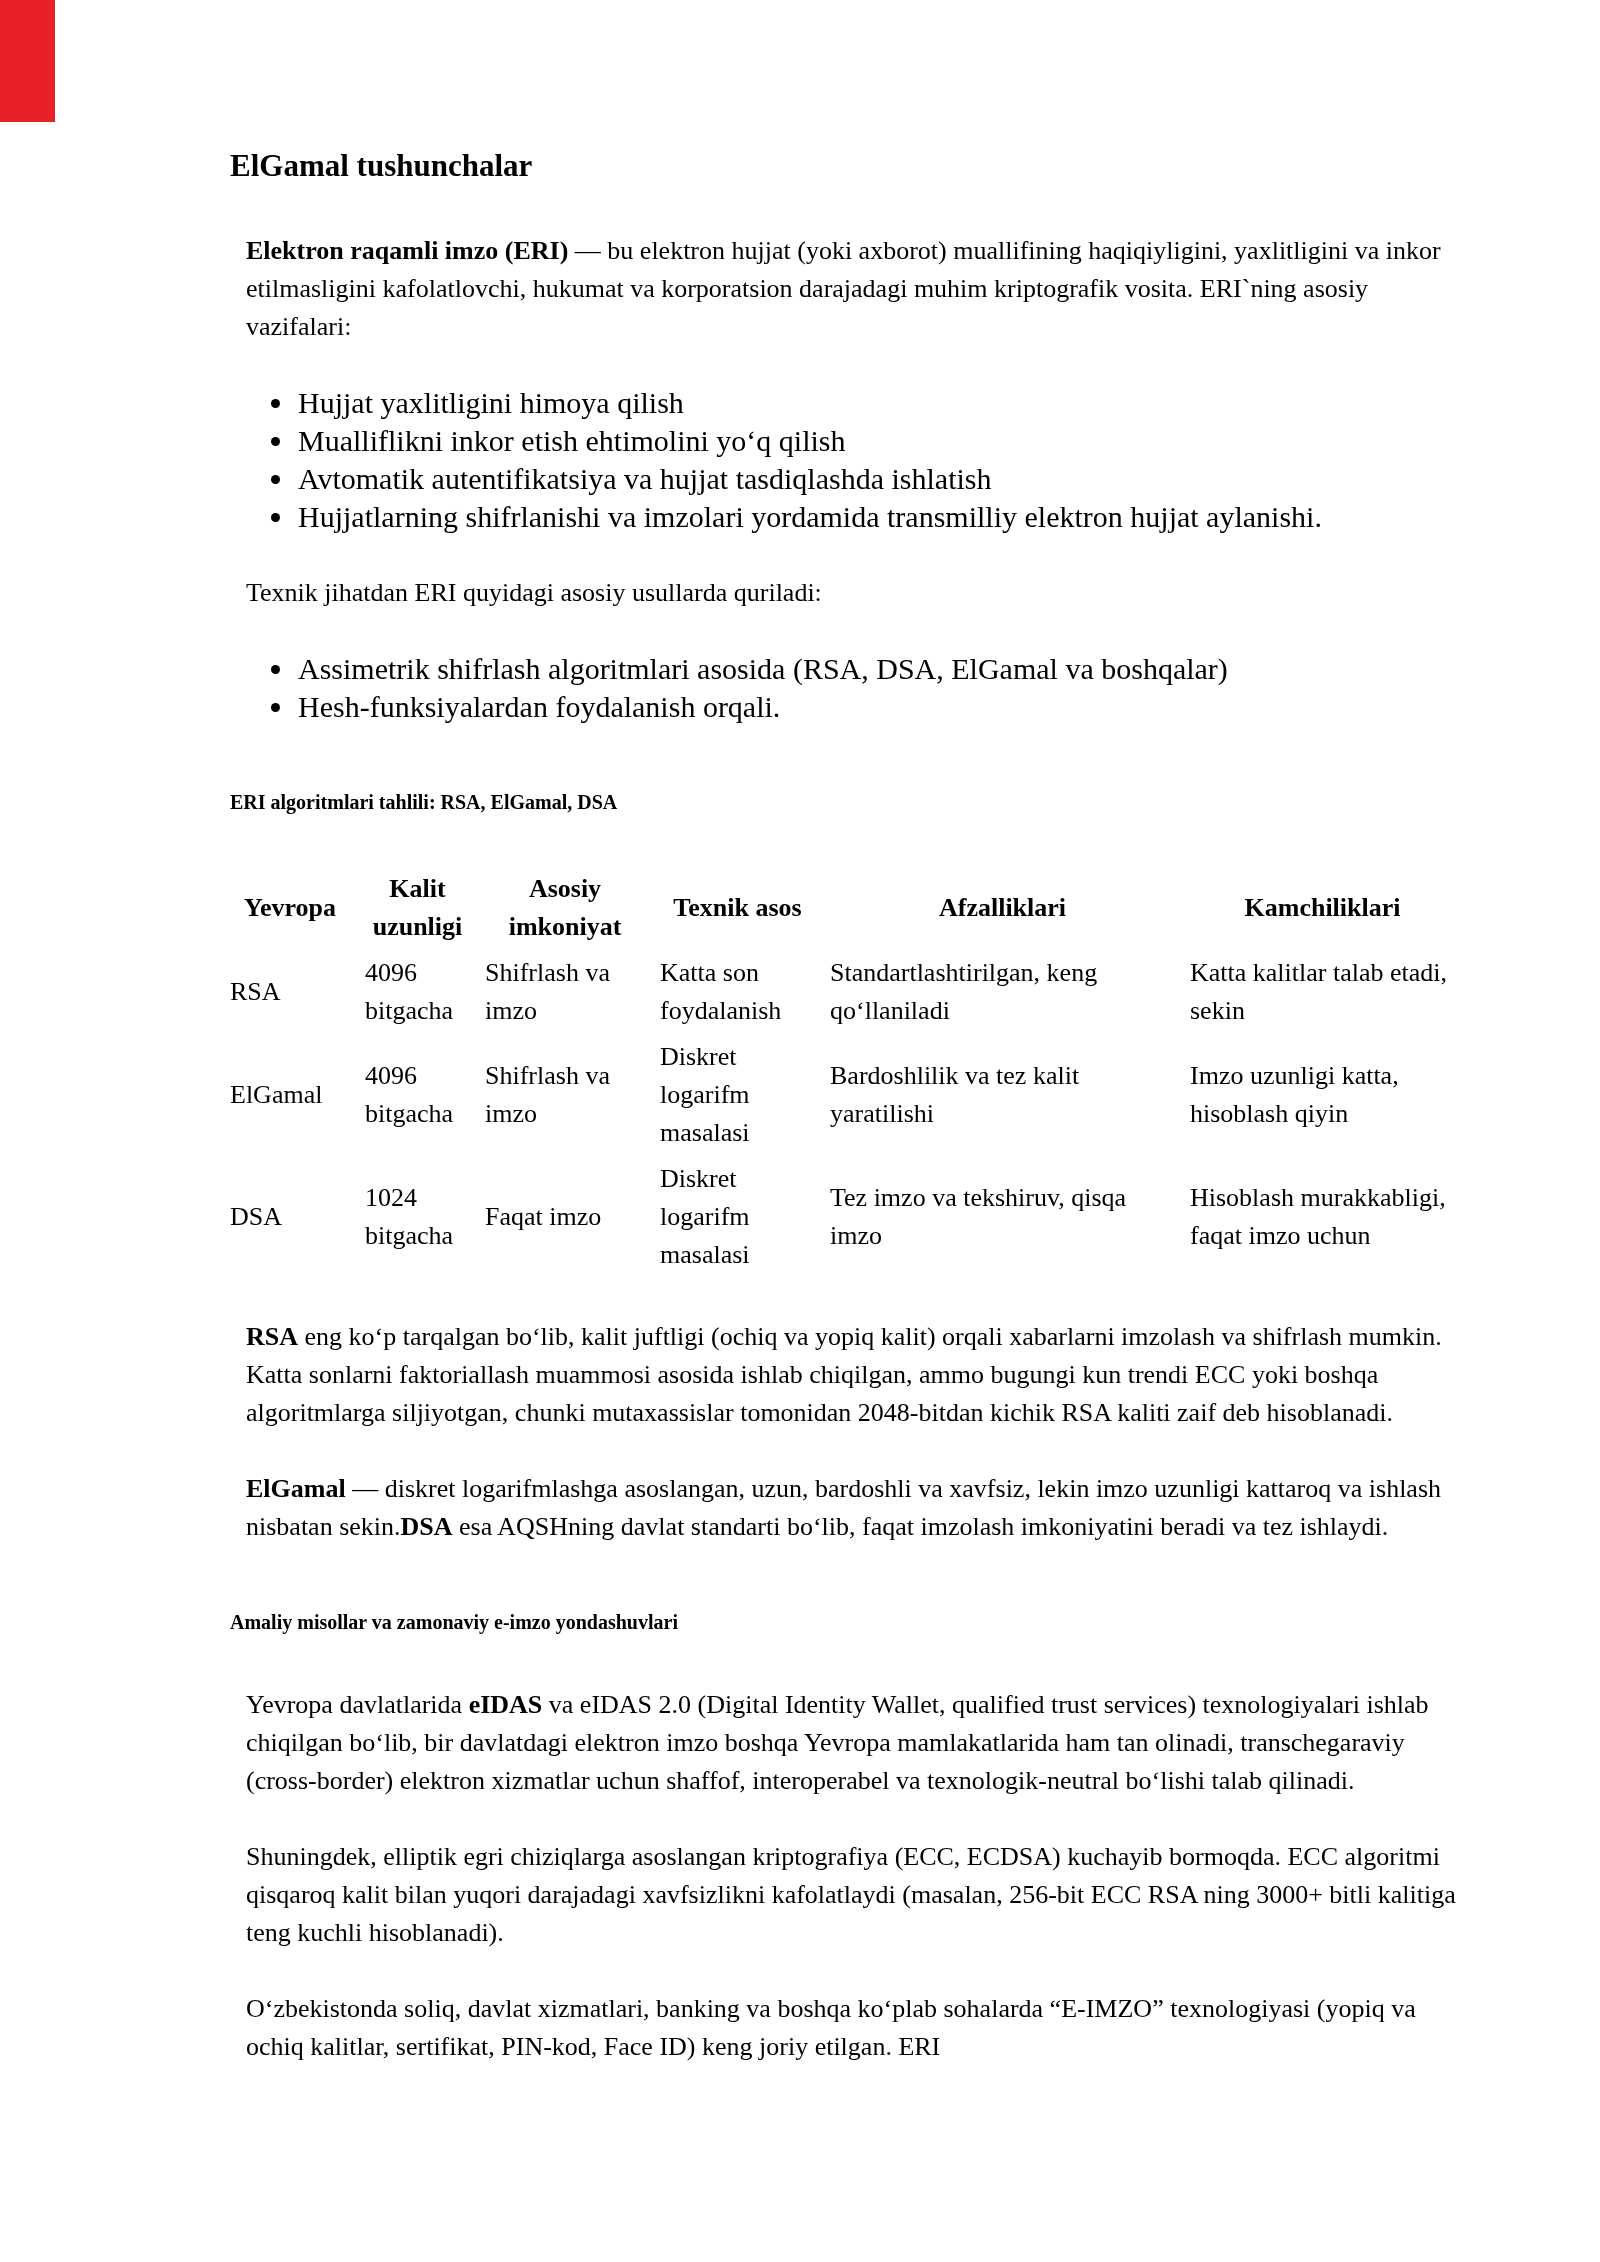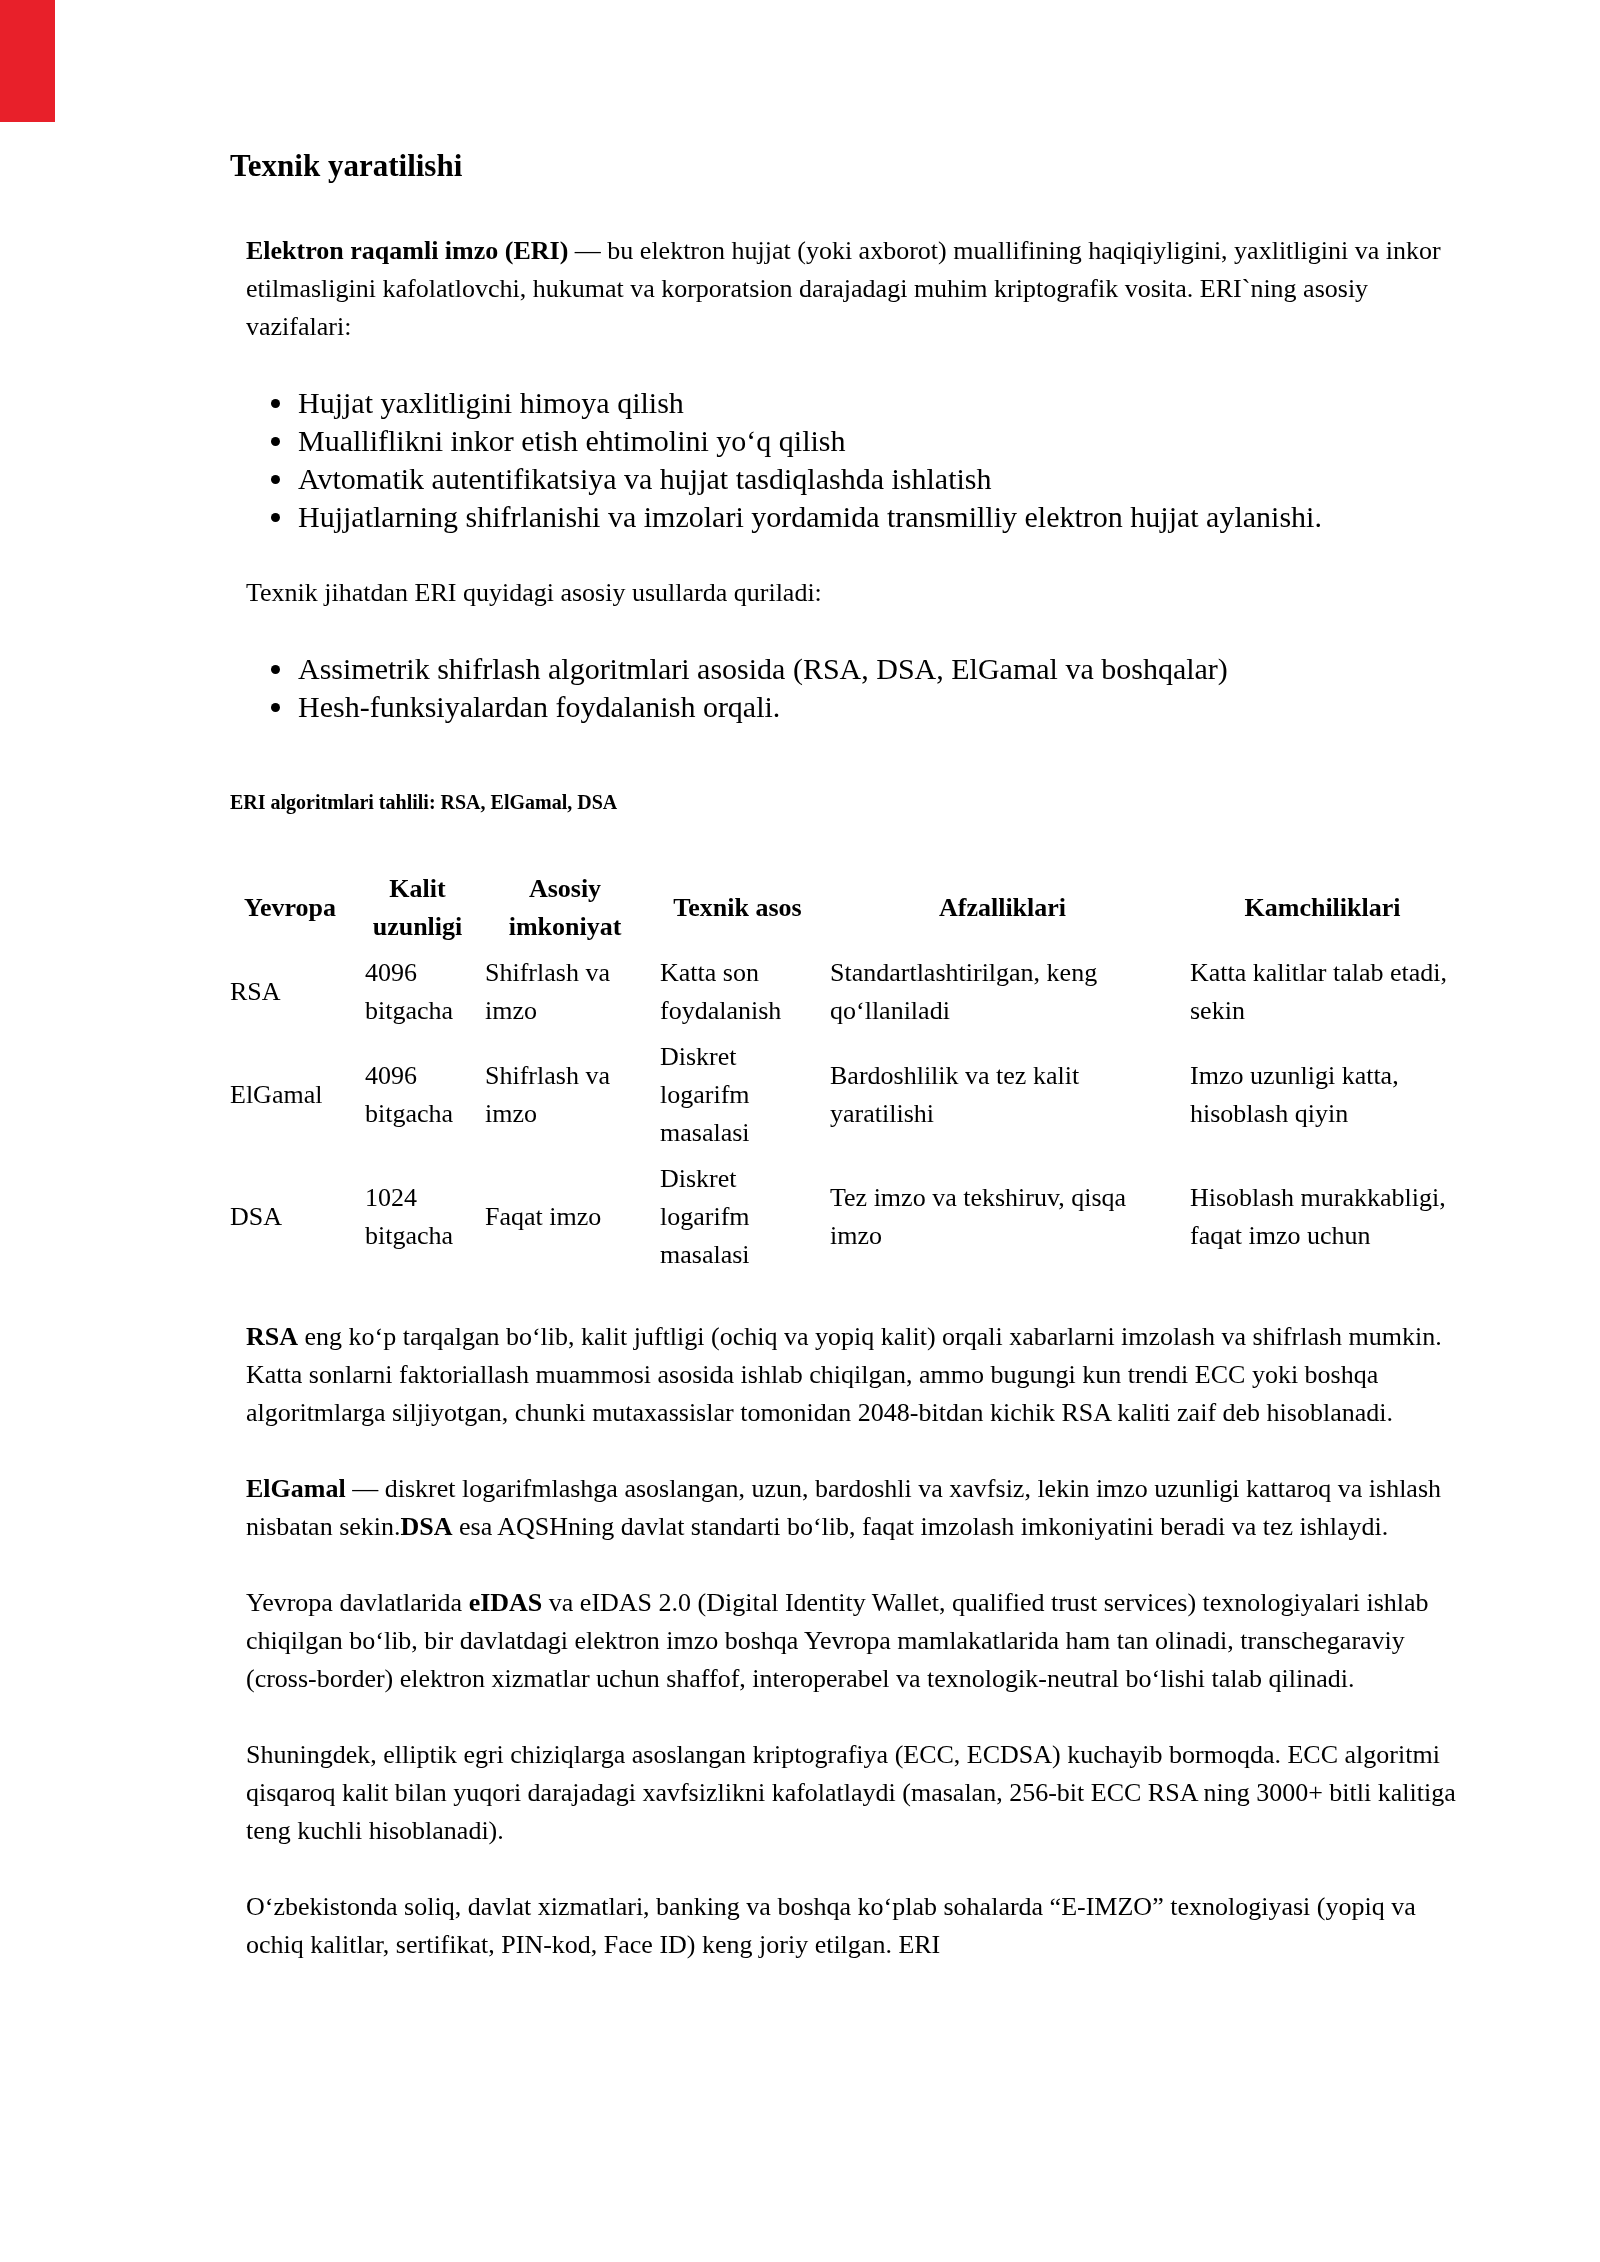--- a/index.html
+++ b/index.html
@@ -80,21 +80,21 @@
     text-align: left;
   }
 </style>
 </head>
 <body>
 
 <div class="red-marker"></div>
 
 <div class="content">
 
-  <h1 class="doc-title">Texnik yaratilishi</h1>
+  <h1 class="doc-title">ElGamal tushunchalar</h1>
 
   <p class="para"><strong>Elektron raqamli imzo (ERI)</strong><span> — bu elektron hujjat (yoki axborot) muallifining haqiqiyligini, yaxlitligini va inkor etilmasligini kafolatlovchi, hukumat va korporatsion darajadagi muhim kriptografik vosita. ERI`ning asosiy vazifalari:</span></p>
 
   <ul class="bullets">
     <li>Hujjat yaxlitligini himoya qilish</li>
     <li>Mualliflikni inkor etish ehtimolini yo‘q qilish</li>
     <li>Avtomatik autentifikatsiya va hujjat tasdiqlashda ishlatish</li>
     <li>Hujjatlarning shifrlanishi va imzolari yordamida transmilliy elektron hujjat aylanishi.</li>
   </ul>
 
@@ -151,20 +151,21 @@
         <td>Tez imzo va tekshiruv, qisqa imzo</td>
         <td>Hisoblash murakkabligi, faqat imzo uchun</td>
       </tr>
     </tbody>
   </table>
 
   <p class="para"><strong>RSA</strong><span> eng ko‘p tarqalgan bo‘lib, kalit juftligi (ochiq va yopiq kalit) orqali xabarlarni imzolash va shifrlash mumkin. Katta sonlarni faktoriallash muammosi asosida ishlab chiqilgan, ammo bugungi kun trendi ECC yoki boshqa algoritmlarga siljiyotgan, chunki mutaxassislar tomonidan 2048-bitdan kichik RSA kaliti zaif deb hisoblanadi.</span></p>
 
   <p class="para"><strong>ElGamal</strong><span> — diskret logarifmlashga asoslangan, uzun, bardoshli va xavfsiz, lekin imzo uzunligi kattaroq va ishlash nisbatan sekin.</span><strong>DSA</strong><span> esa AQSHning davlat standarti bo‘lib, faqat imzolash imkoniyatini beradi va tez ishlaydi.</span></p>
 
+  <h2 class="section-heading">Amaliy misollar va zamonaviy e-imzo yondashuvlari</h2>
 
   <p class="para"><span>Yevropa davlatlarida </span><strong>eIDAS</strong><span> va eIDAS 2.0 (Digital Identity Wallet, qualified trust services) texnologiyalari ishlab chiqilgan bo‘lib, bir davlatdagi elektron imzo boshqa Yevropa mamlakatlarida ham tan olinadi, transchegaraviy (cross-border) elektron xizmatlar uchun shaffof, interoperabel va texnologik-neutral bo‘lishi talab qilinadi.</span></p>
 
   <p class="para">Shuningdek, elliptik egri chiziqlarga asoslangan kriptografiya (ECC, ECDSA) kuchayib bormoqda. ECC algoritmi qisqaroq kalit bilan yuqori darajadagi xavfsizlikni kafolatlaydi (masalan, 256-bit ECC RSA ning 3000+ bitli kalitiga teng kuchli hisoblanadi).</p>
 
   <p class="para">O‘zbekistonda soliq, davlat xizmatlari, banking va boshqa ko‘plab sohalarda “E-IMZO” texnologiyasi (yopiq va ochiq kalitlar, sertifikat, PIN-kod, Face ID) keng joriy etilgan. ERI</p>
 
 </div>
 
 </body></html>

